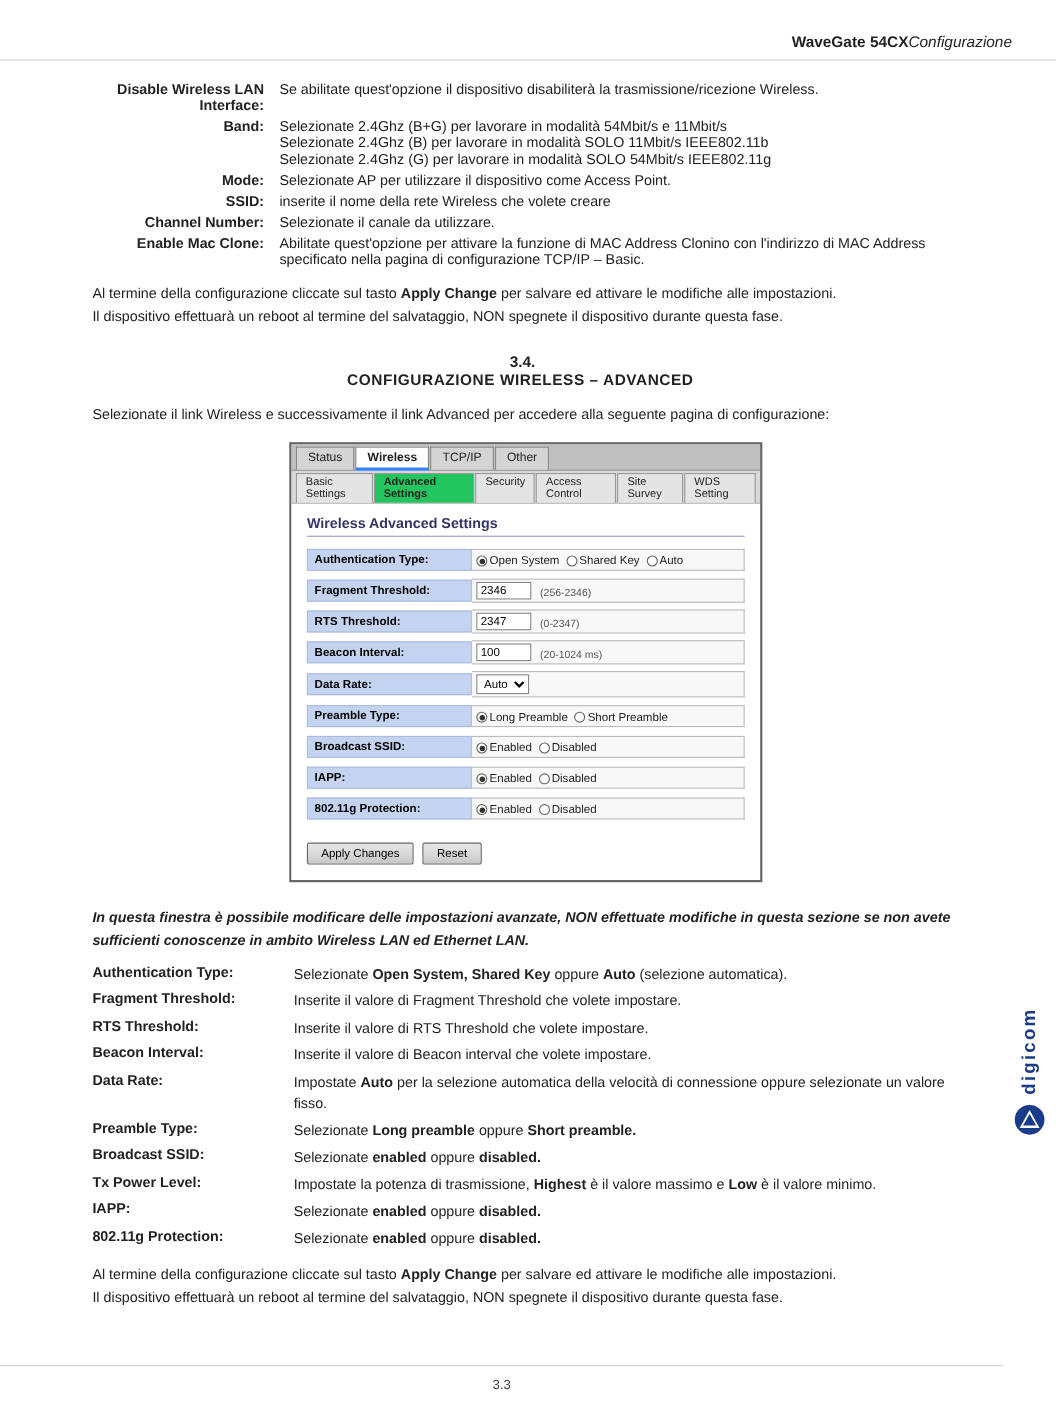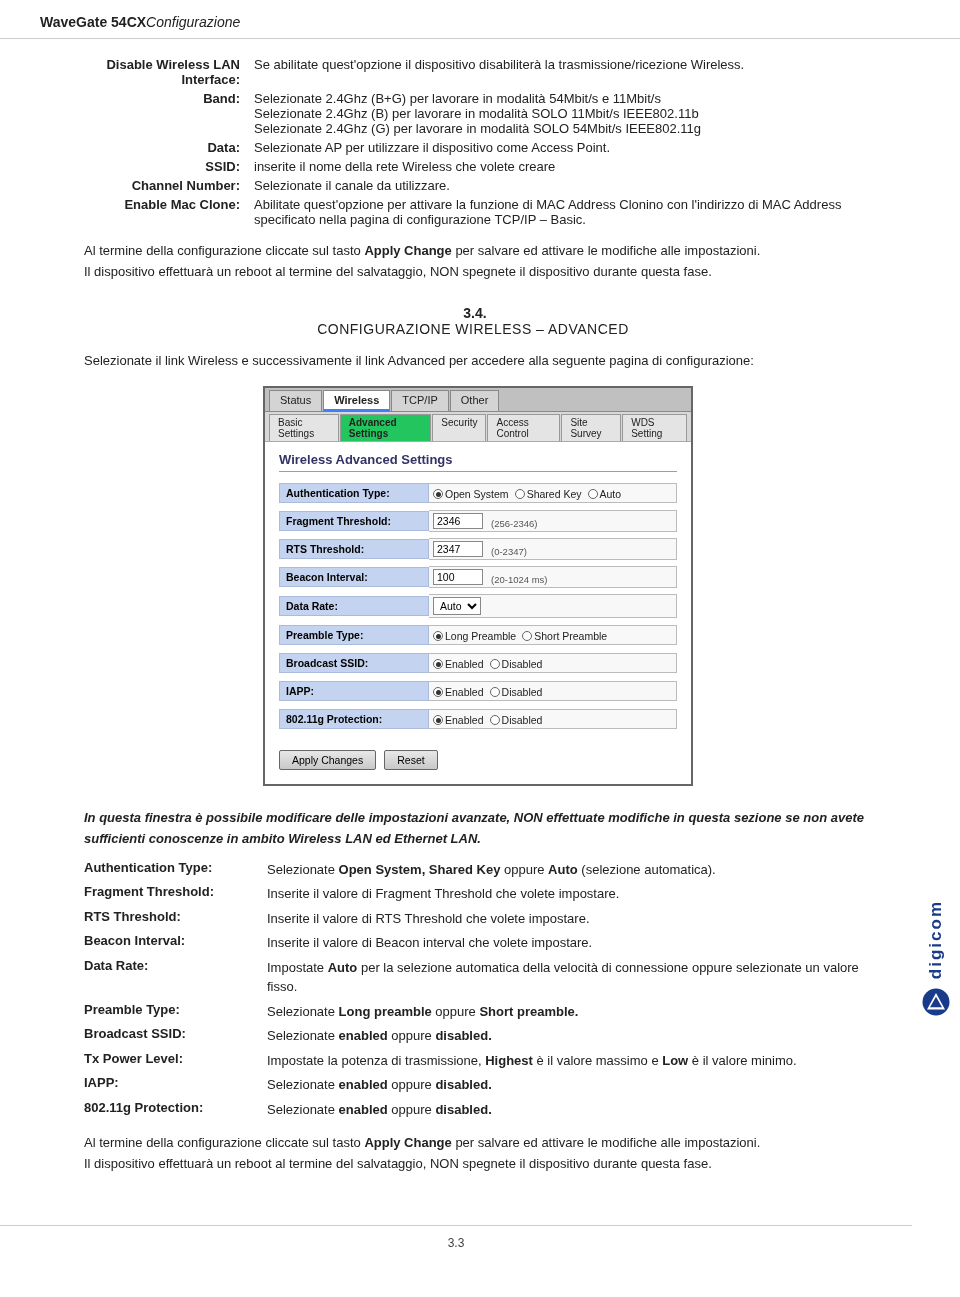--- a/index.html
+++ b/index.html
@@ -7,23 +7,23 @@
       font-family: Arial, Helvetica, sans-serif;
       font-size: 13px;
       color: #222;
       background: #fff;
       width: 960px;
       min-height: 1297px;
       padding: 0;
     }
     .page-header {
       display: flex;
-      justify-content: flex-start;
+      justify-content: flex-end;
       align-items: flex-start;
-      padding: 14px 40px 8px 40px;
+      padding: 30px 40px 8px 40px;
       border-bottom: 1px solid #ccc;
       margin-bottom: 18px;
     }
     .page-header .app-title {
       font-weight: bold;
       font-size: 14px;
     }
     .page-header .section-title {
       font-style: italic;
       font-size: 14px;
@@ -47,21 +47,21 @@
       font-weight: normal;
     }
     .section-heading {
       display: flex;
       align-items: center;
       margin: 22px 0 14px 0;
       flex-direction: column;
     }
     .section-heading h2 {
       font-size: 14px;
-      font-weight: normal;
+      font-weight: bold;
       text-transform: uppercase;
       letter-spacing: 0.5px;
       white-space: nowrap;
       margin-right: 10px;
     }
     .section-heading .heading-num {
       font-size: 14px;
       font-weight: bold;
       margin-right: 6px;
     }
@@ -307,21 +307,21 @@
         <span class="def-term">Disable Wireless LAN Interface:</span>
         <span class="def-desc">Se abilitate quest'opzione il dispositivo disabiliterà la trasmissione/ricezione Wireless.</span>
 
         <span class="def-term">Band:</span>
         <span class="def-desc">
           Selezionate 2.4Ghz (B+G) per lavorare in modalità 54Mbit/s e 11Mbit/s<br>
           Selezionate 2.4Ghz (B) per lavorare in modalità SOLO 11Mbit/s IEEE802.11b<br>
           Selezionate 2.4Ghz (G) per lavorare in modalità SOLO 54Mbit/s IEEE802.11g
         </span>
 
-        <span class="def-term">Data:</span>
+        <span class="def-term">Mode:</span>
         <span class="def-desc">Selezionate AP per utilizzare il dispositivo come Access Point.</span>
 
         <span class="def-term">SSID:</span>
         <span class="def-desc">inserite il nome della rete Wireless che volete creare</span>
 
         <span class="def-term">Channel Number:</span>
         <span class="def-desc">Selezionate il canale da utilizzare.</span>
 
         <span class="def-term">Enable Mac Clone:</span>
         <span class="def-desc">Abilitate quest'opzione per attivare la funzione di MAC Address Clonino con l'indirizzo di MAC Address specificato nella pagina di configurazione TCP/IP – Basic.</span>

